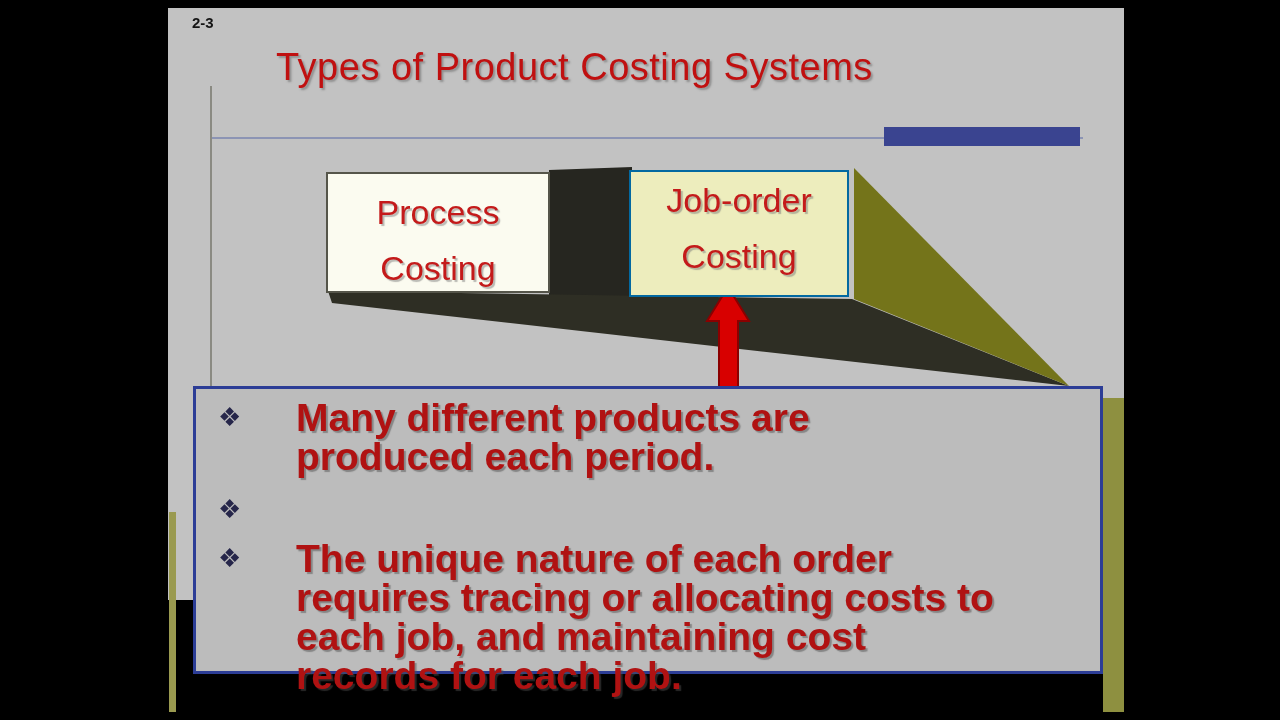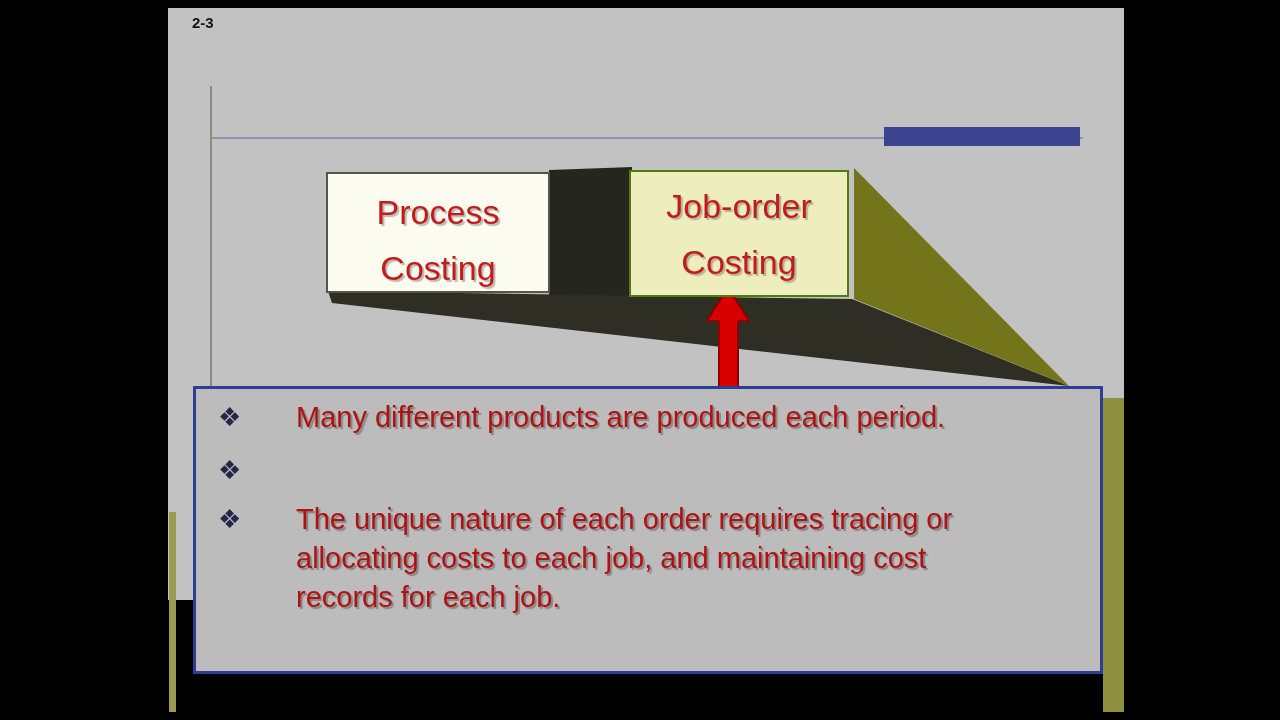--- a/index.html
+++ b/index.html
@@ -56,22 +56,21 @@
   }
   .dbox.process{
     left:158px;top:164px;width:224px;height:121px;
     background:#fbfbf0;
     border:2px solid #55554a;
     padding-top:10px;
   }
   .dbox.job{
     left:461px;top:162px;width:220px;height:127px;
     background:#ededbd;
-    border:2px solid #4d7c0f;
-    padding-top:6px;
+    border:2px solid #0369a1;
   }
   .callout-shadow{
     position:absolute;left:935px;top:390px;width:21px;height:314px;
     background:#8e9040;
   }
   .callout{
     position:absolute;left:25px;top:378px;width:910px;height:288px;
     box-sizing:border-box;
     background:#bcbcbc;
     border:3px solid #2c3d96;
@@ -84,34 +83,35 @@
   .bullet-glyph{
     width:78px;
     flex:0 0 78px;
     font-size:26px;
     color:#26264a;
     padding-left:8px;
     padding-top:4px;
   }
   .bullet-text{
     width:700px;
-    font-size:29px;
-    font-weight:normal;
+    font-size:39px;
+    font-weight:bold;
     color:#b01212;
     line-height:39px;
     text-shadow:2px 2px 1px rgba(80,80,80,0.5);
   }
 </style>
 </head>
 <body>
 
 <div class="slide">
 
   <div class="page-number">2-3</div>
 
+  <div class="title">Types of Product Costing Systems</div>
   <div class="title-rule"></div>
   <div class="title-rule-accent"></div>
   <div class="left-vline"></div>
   <div class="left-lower-line"></div>
 
   <svg class="diagram" viewBox="0 0 956 704">
 
     <polygon points="381,162 464,159 464,292 381,288" fill="#262620"></polygon>
 
     <polygon points="160,283 684,291 901,378 164,295" fill="#2e2e24"></polygon>

